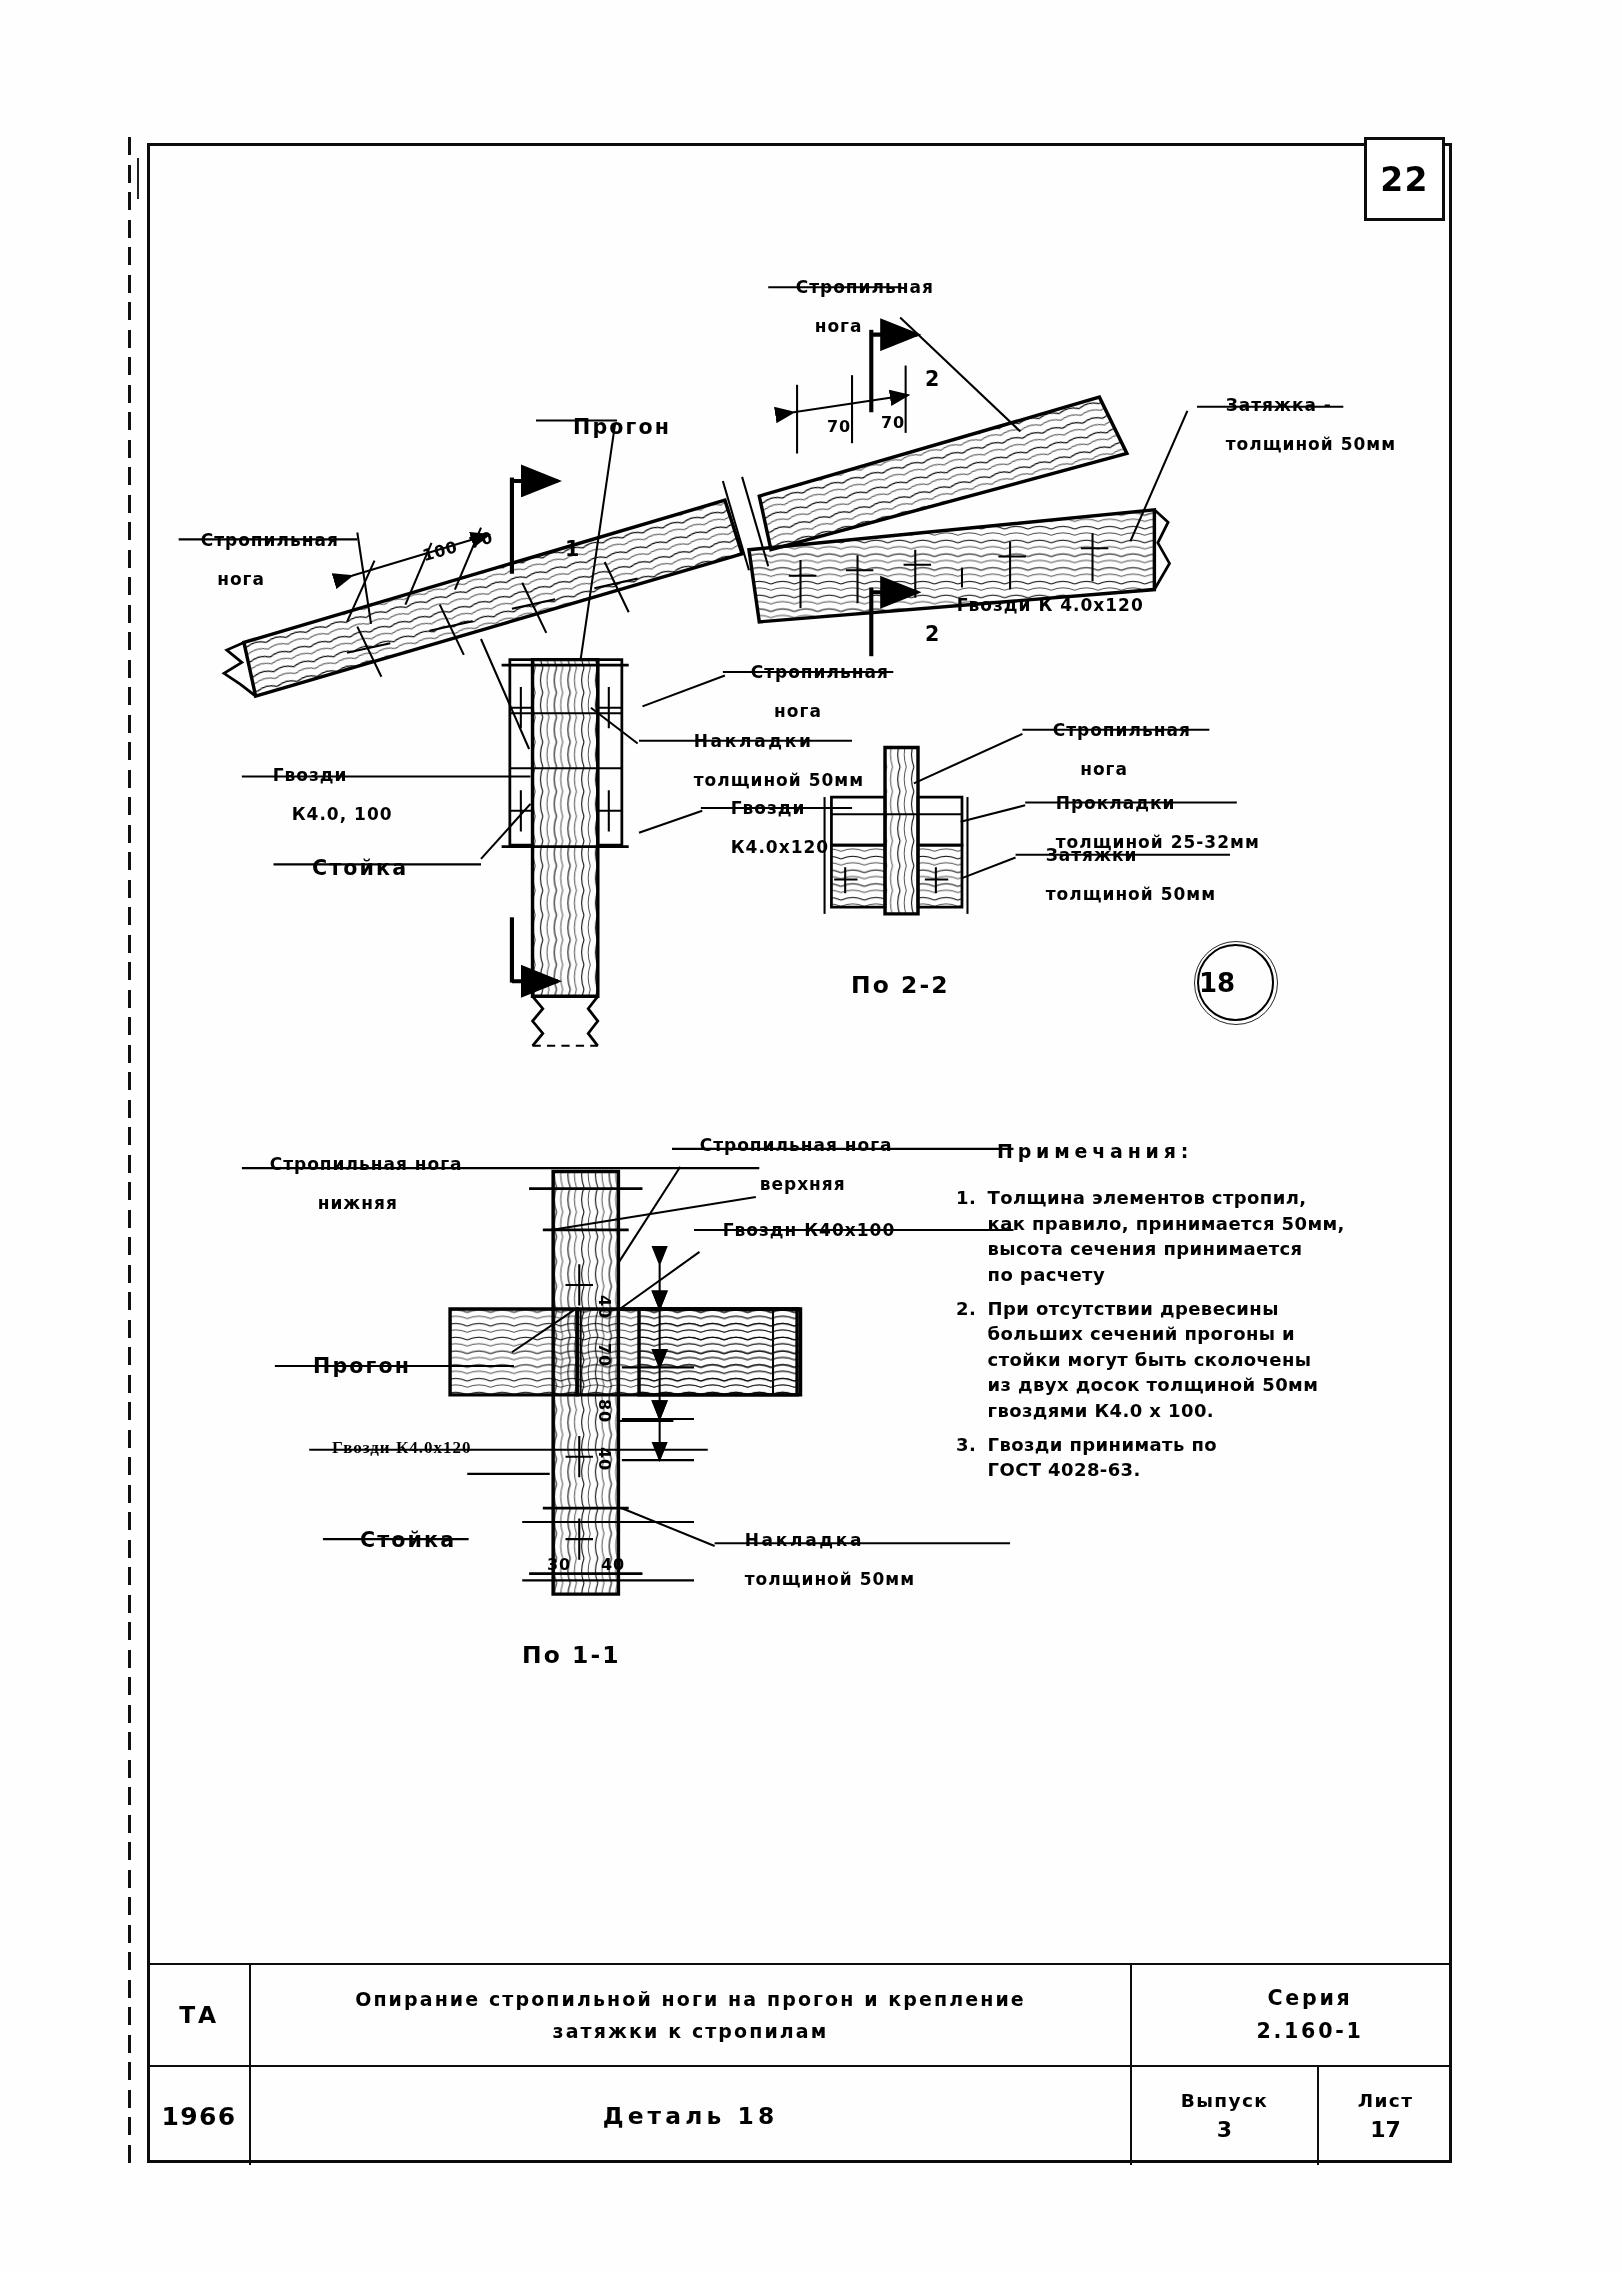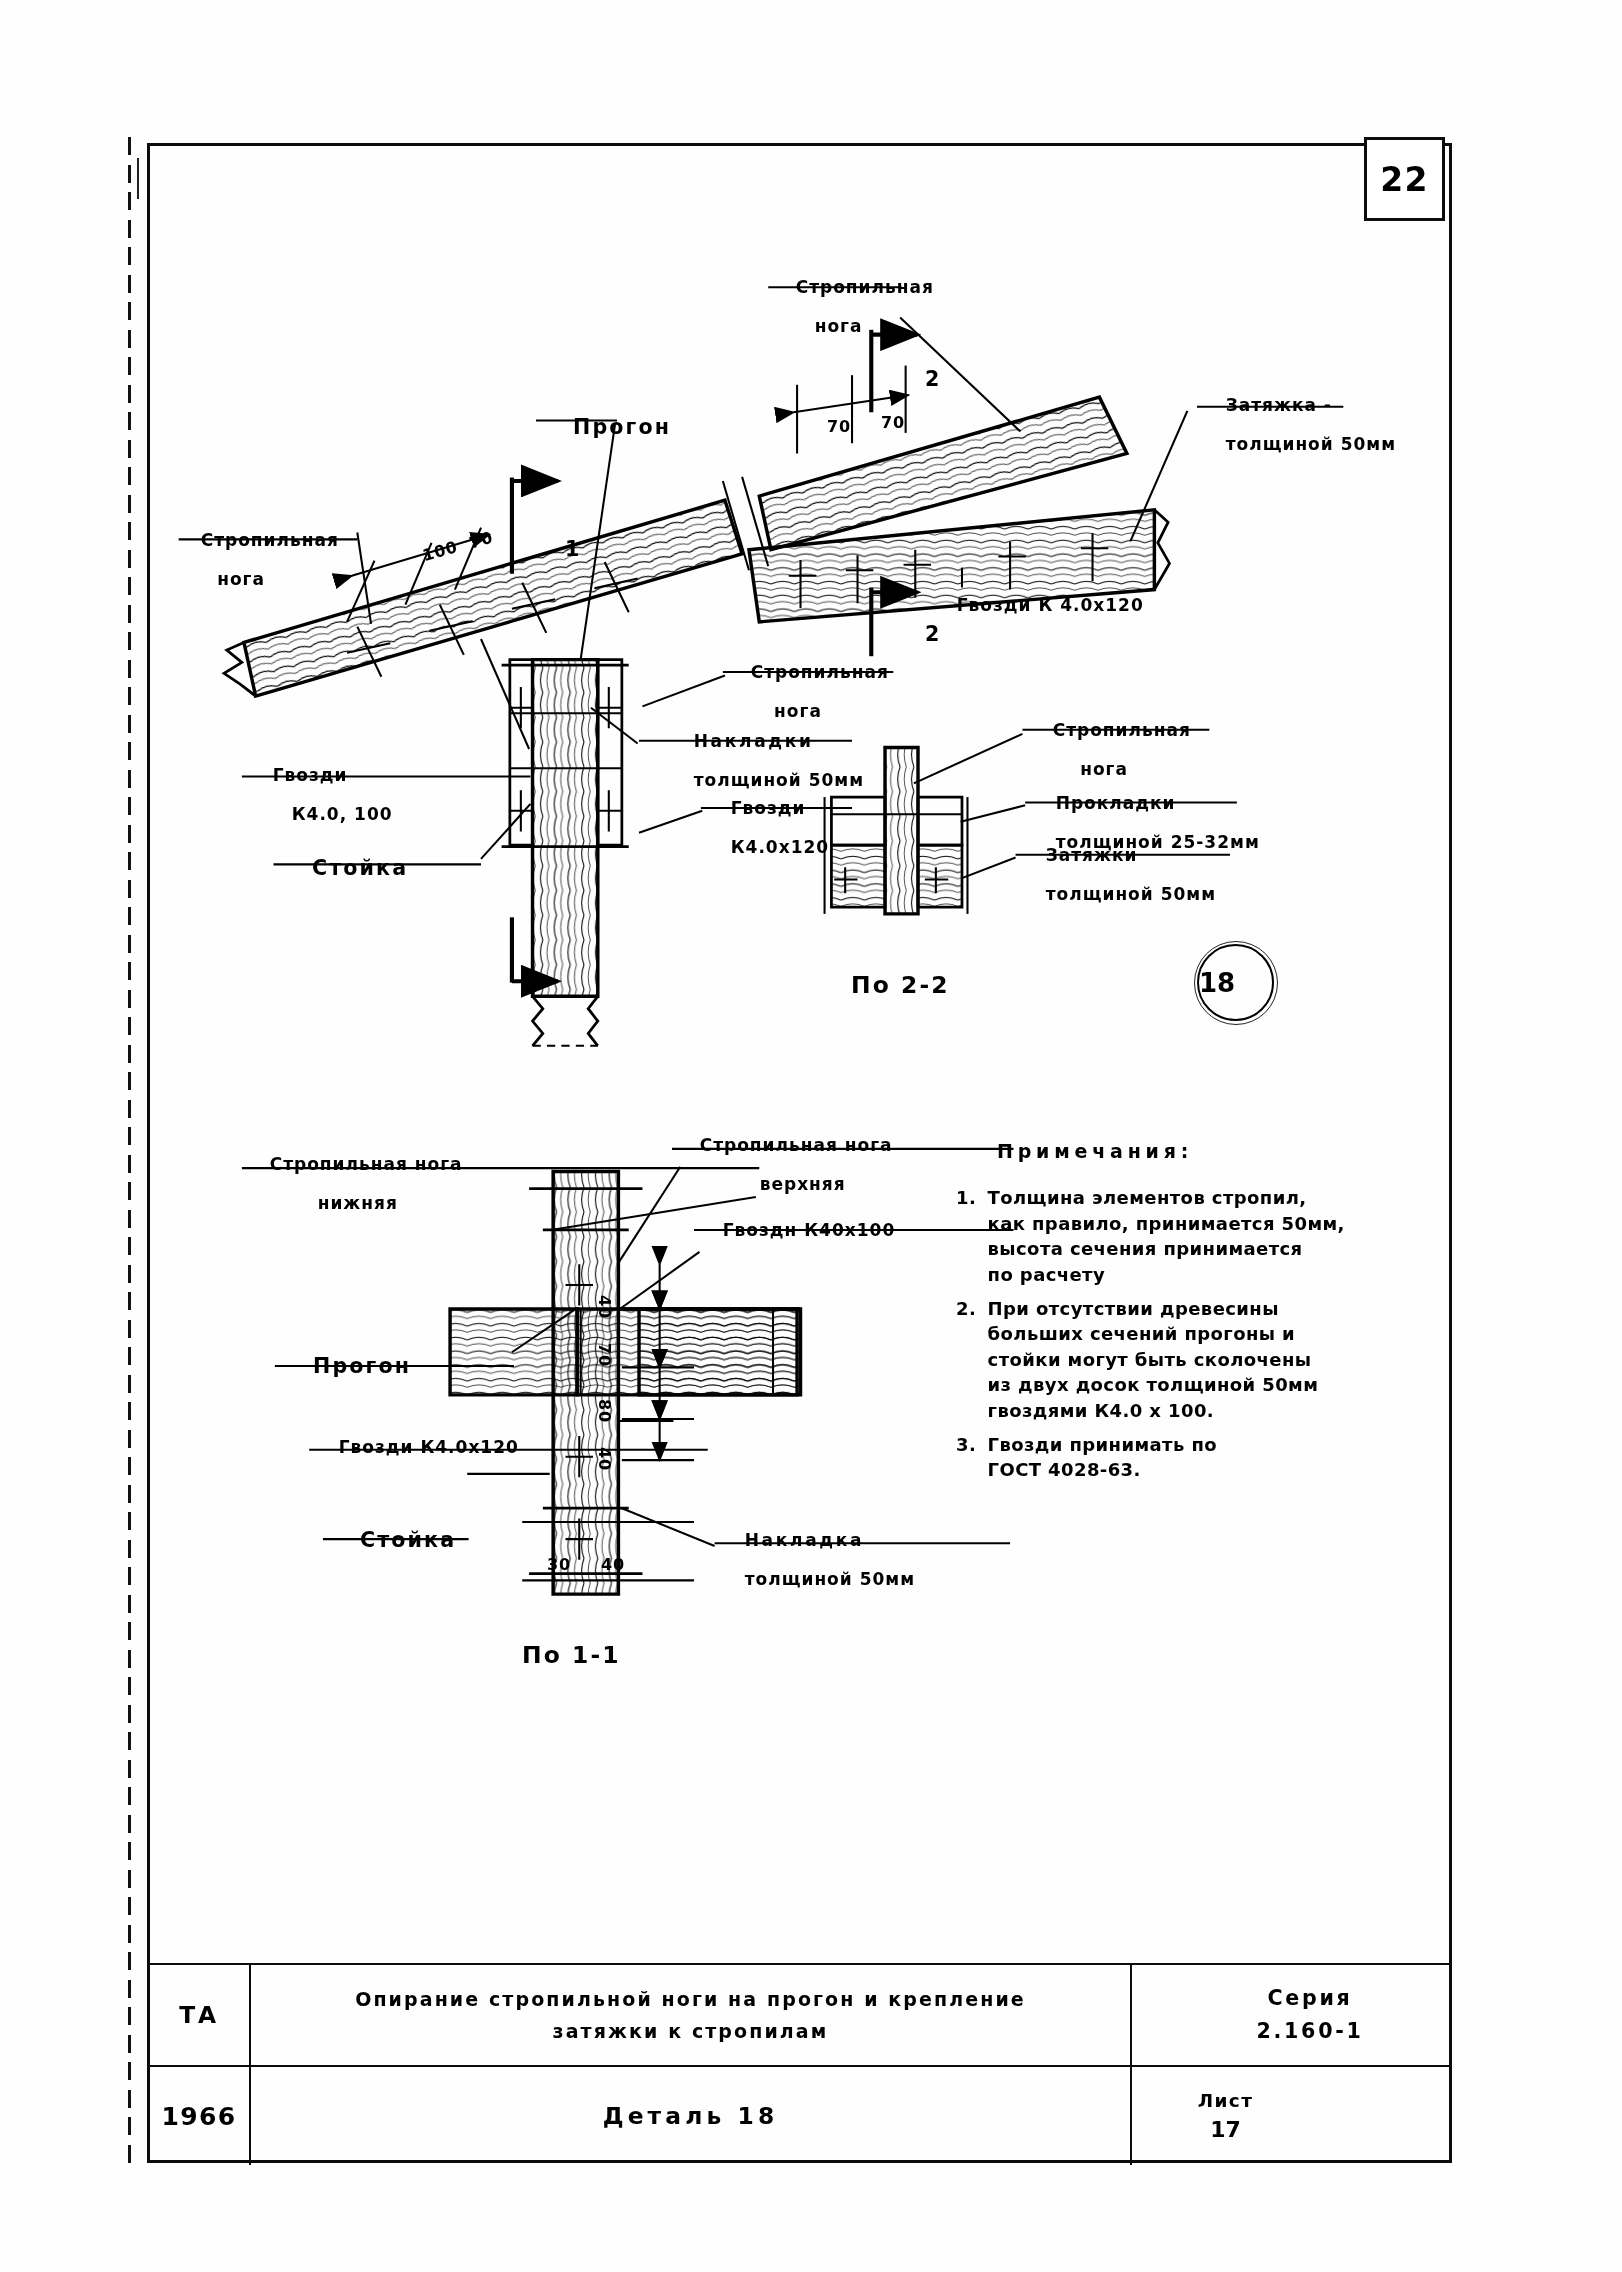--- a/index.html
+++ b/index.html
@@ -459,21 +459,21 @@
   </div>
 
   <div class="lbl" style="left:695px;top:1201px;">
     <span>Гвоздн К40х100</span>
   </div>
 
   <div class="lbl big" style="left:276px;top:1331px;">
     <span>Прогон</span>
   </div>
 
-  <div class="lbl" style="left:311px;top:1418px;">
+  <div class="lbl" style="left:311px;top:1418px;font-family:Liberation Serif, serif;">
     <span>Гвозди К4.0х120</span>
   </div>
 
   <div class="lbl big" style="left:323px;top:1505px;">
     <span>Стойка</span>
   </div>
 
   <div class="lbl" style="left:717px;top:1511px;">
     <span style="letter-spacing:2.7px">Накладка</span><br>
     <span>толщиной 50мм</span>
@@ -542,20 +542,24 @@
       <div>Опирание стропильной ноги на прогон и крепление</div>
       <div>затяжки к стропилам</div>
     </div>
     <div class="c-series nr" style="grid-column:3 / span 2;">
       <div>Серия</div>
       <div>2.160-1</div>
     </div>
 
     <div class="c-year nb">1966</div>
     <div class="c-detail nb">Деталь 18</div>
+    <div class="cell-sub nb">
+      <div class="c-head">Выпуск</div>
+      <div class="c-val">3</div>
+    </div>
     <div class="cell-sub nb nr">
       <div class="c-head">Лист</div>
       <div class="c-val">17</div>
     </div>
   </div>
 
 </div>
 
 
 </body></html>

